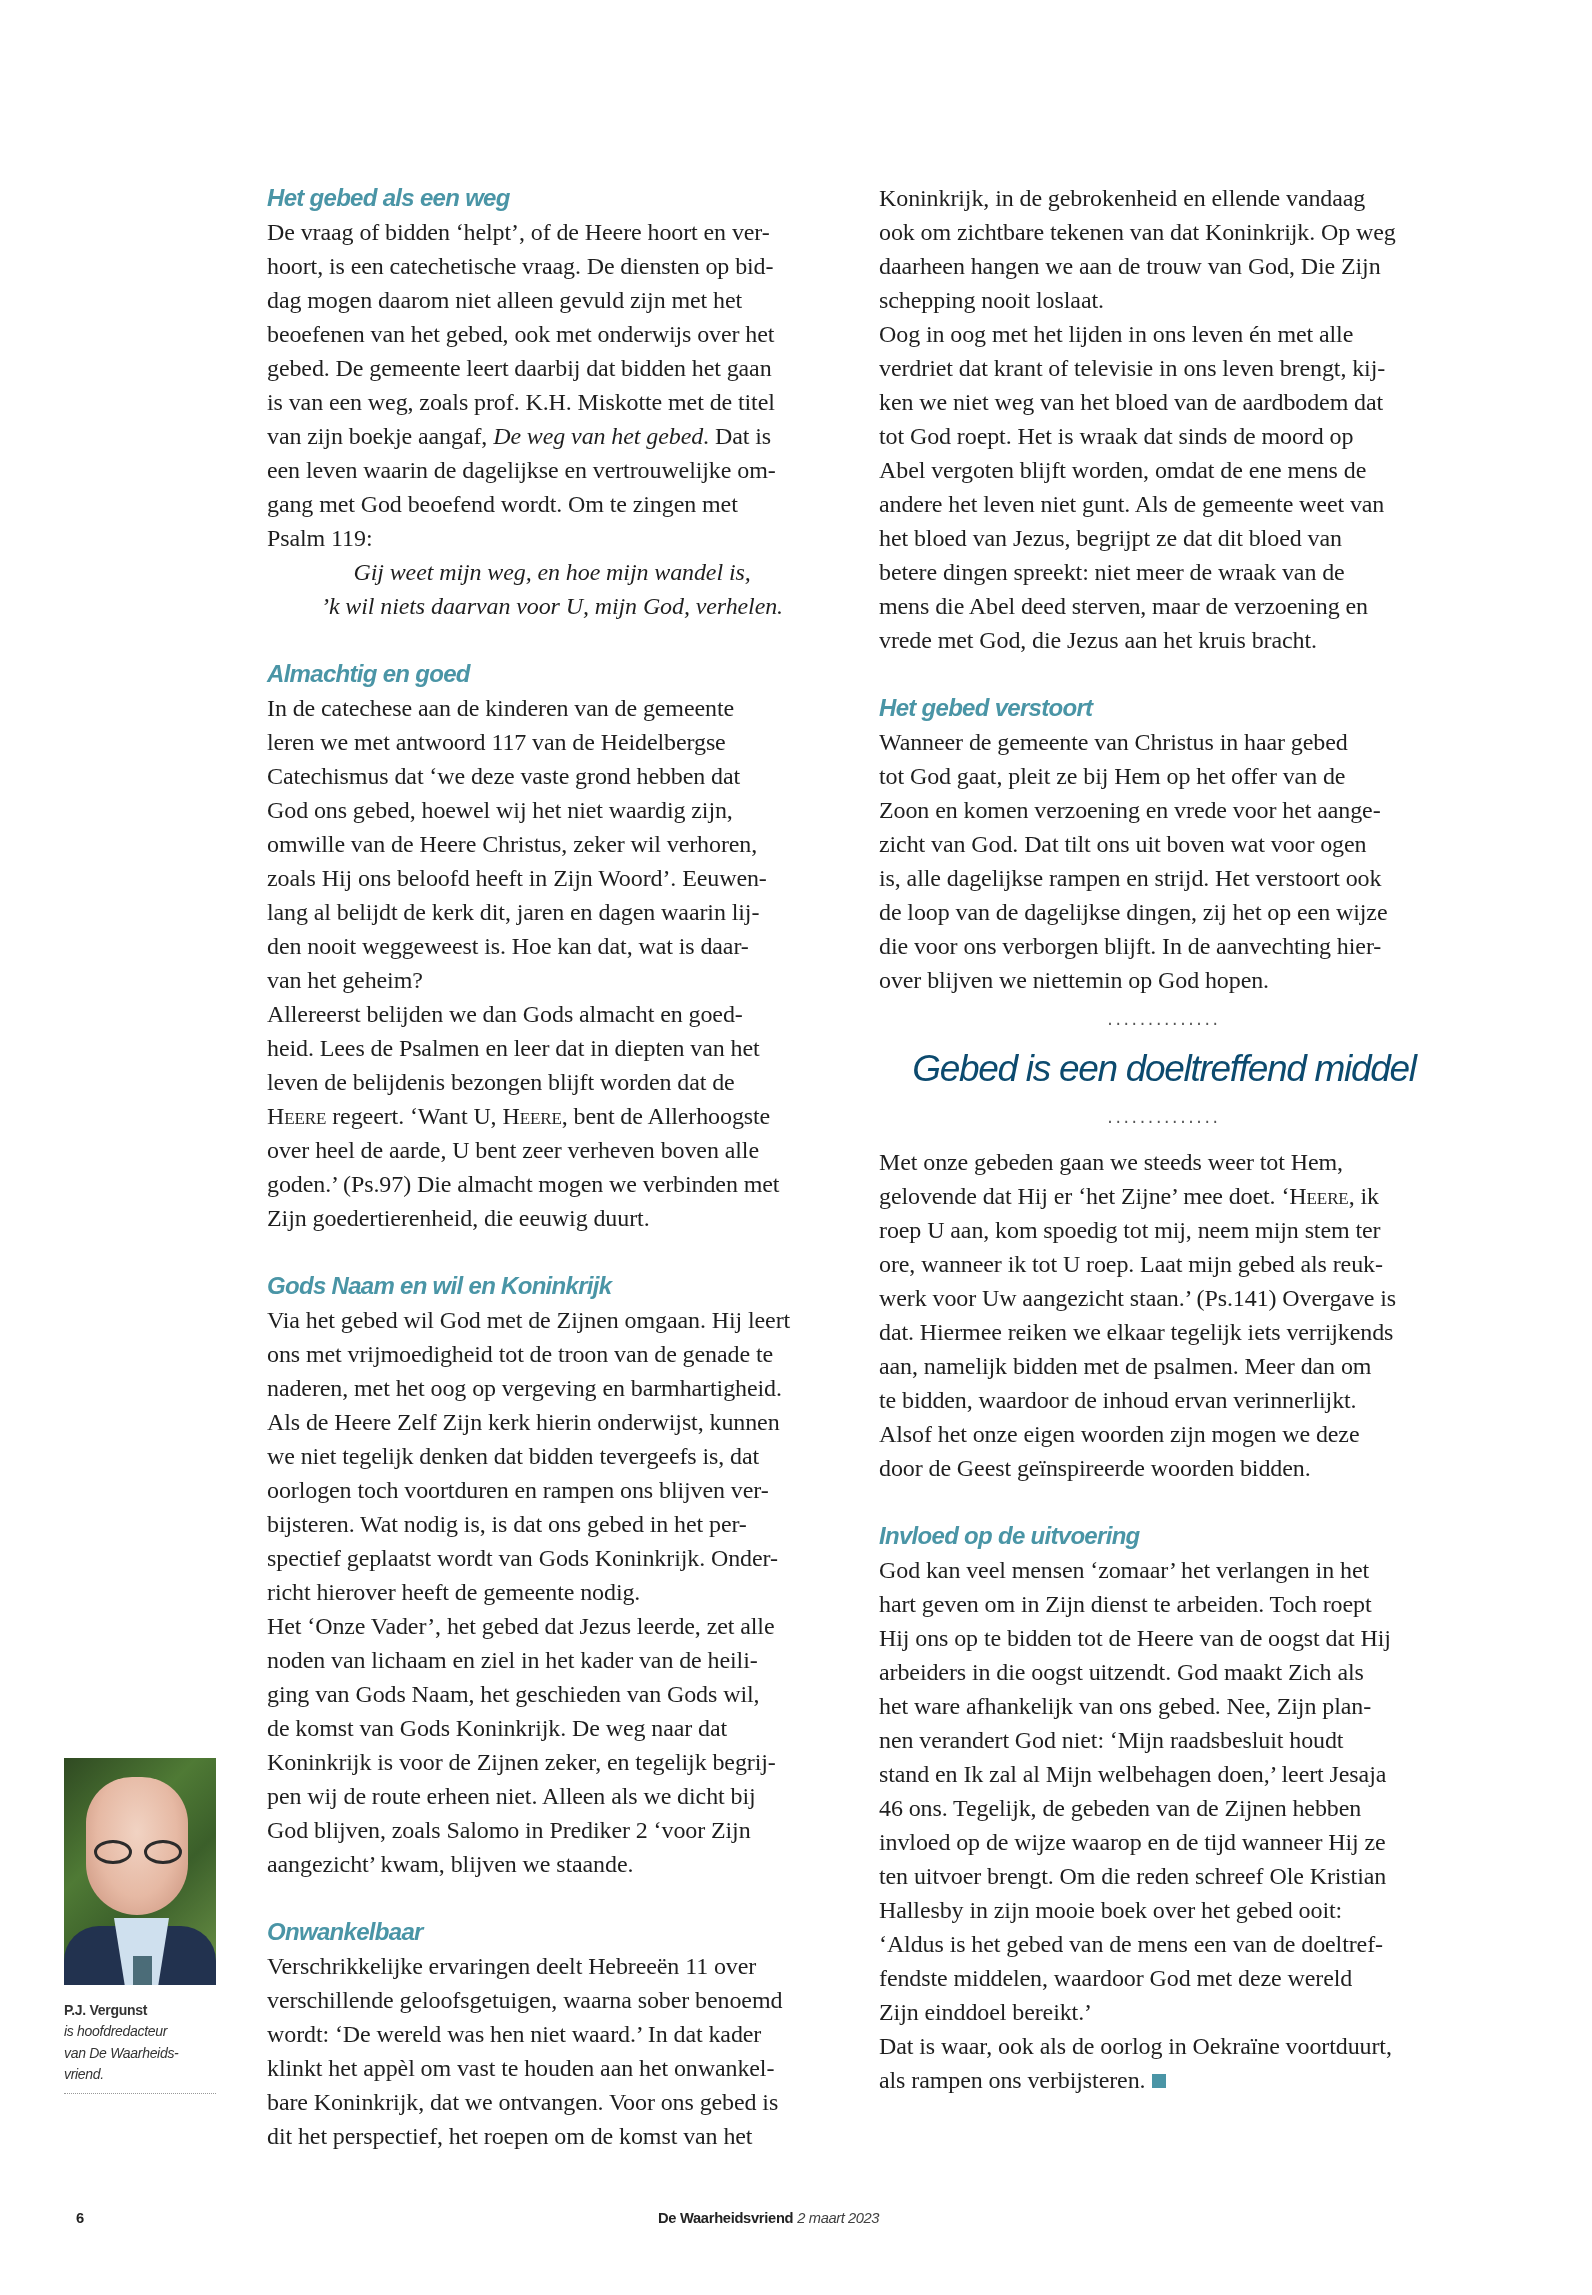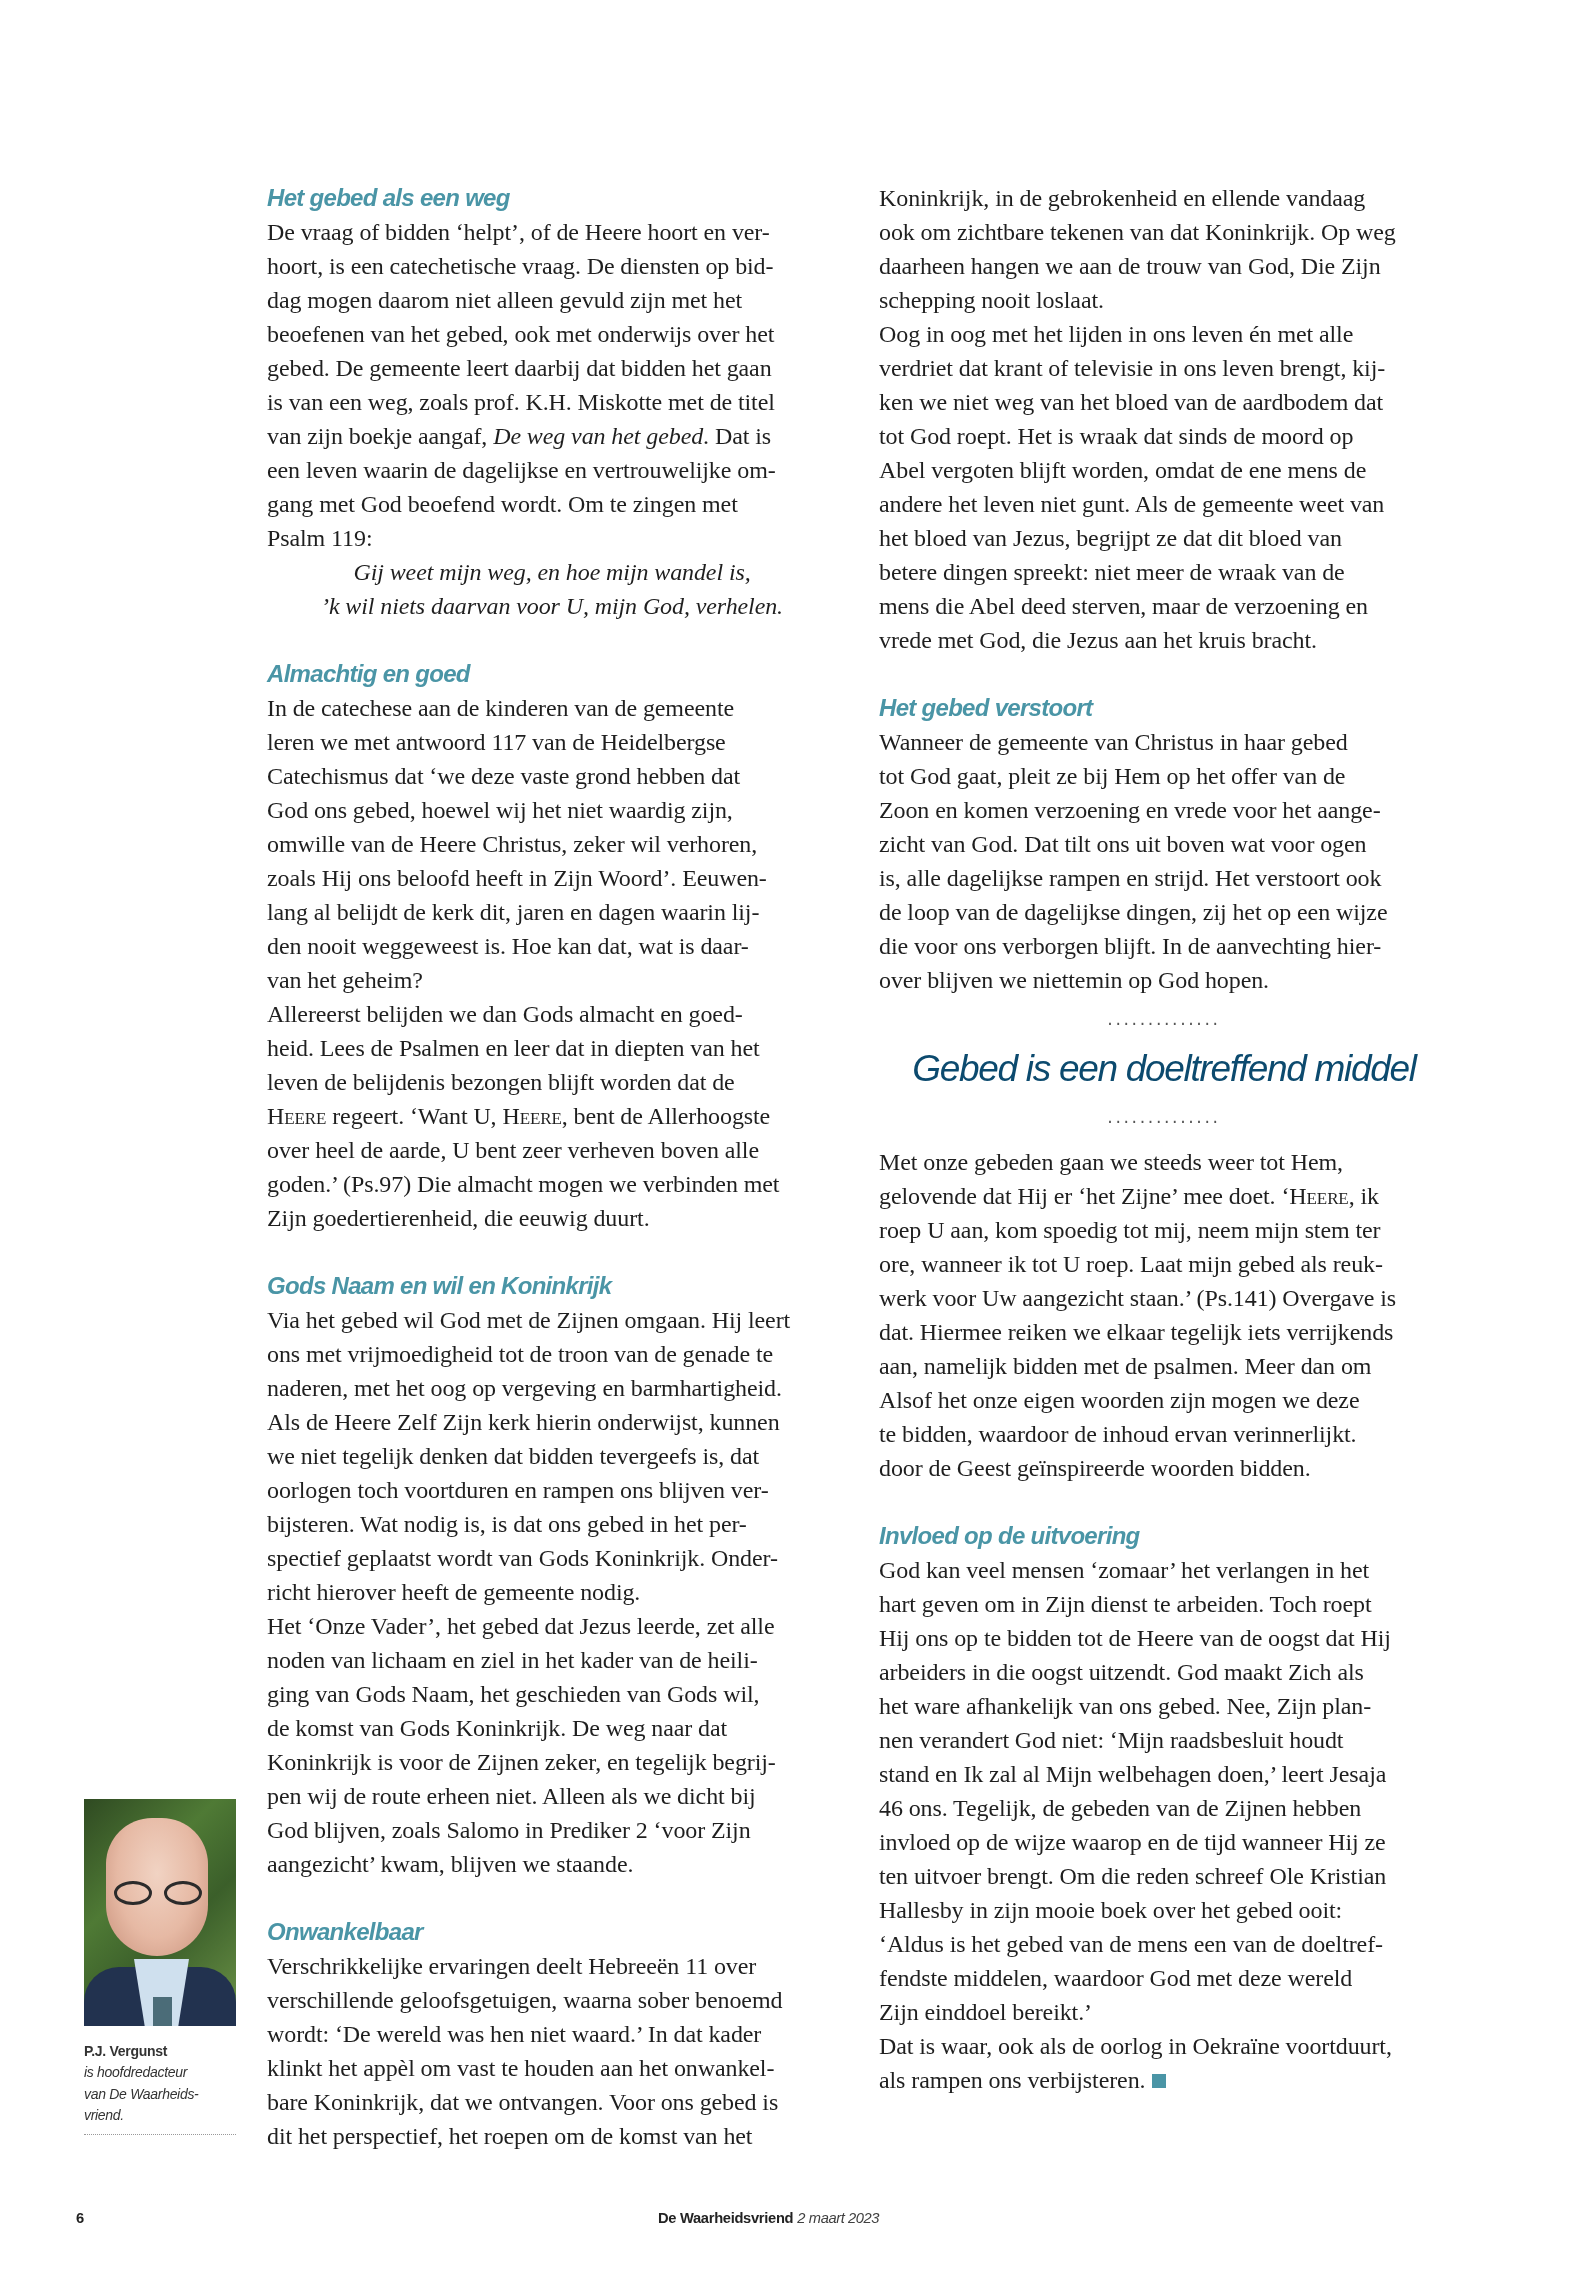--- a/index.html
+++ b/index.html
@@ -12,21 +12,21 @@
   .line.it { font-style: italic; text-align: center; }
   .head { font-family: "Liberation Sans", "DejaVu Sans", sans-serif; font-style: italic; font-weight: bold;
           color: #4a95a6; font-size: 24px; line-height: 34px; letter-spacing: -0.7px; white-space: nowrap; }
   .gap { height: 34px; }
   .sc { font-variant: small-caps; }
   .pull { text-align: center; margin: 0; }
   .dots { font-family: "DejaVu Sans", sans-serif; color: #555; font-size: 17.3px; letter-spacing: 2.6px; line-height: 31px; text-align: center; }
   .pull-text { font-family: "Liberation Sans", "DejaVu Sans", sans-serif; font-style: italic; color: #0c4a6e;
                font-size: 37px; letter-spacing: -1.3px; line-height: 67px; text-align: center; white-space: nowrap; }
   .endmark { display: inline-block; width: 14px; height: 14px; background: #4a95a6; vertical-align: 0px; margin-left: 7px; }
-  .author { position: absolute; left: 84px; top: 1758px; width: 180px; margin-top: 41px; }
+  .author { position: absolute; left: 64px; top: 1758px; width: 180px; }
   .photo { width: 152px; height: 227px; position: relative; overflow: hidden;
            background: linear-gradient(135deg, #2f4a22 0%, #4f7a35 35%, #3b5f2a 60%, #6d9448 100%); }
   .photo .head-shape { position: absolute; left: 22.4px; top: 19px; width: 102px; height: 138px; border-radius: 47px 47px 52px 52px;
            background: radial-gradient(ellipse at 50% 40%, #f1d3c3 0%, #e6b9a4 55%, #c8907a 100%); }
   .photo .glasses { position: absolute; left: 26px; top: 82px; width: 97px; height: 26px; }
   .photo .glasses span { position: absolute; top: 0; width: 38px; height: 24px; border: 3.5px solid #2b2b2b; border-radius: 50%; box-sizing: border-box; }
   .photo .suit { position: absolute; left: 0; top: 168px; width: 152px; height: 60px; background: #22324f; border-radius: 35px 35px 0 0; }
   .photo .shirt { position: absolute; left: 50px; top: 160px; width: 55px; height: 69px; background: #cfe0ee; clip-path: polygon(0 0, 100% 0, 80% 100%, 20% 100%); }
   .photo .tie { position: absolute; left: 69px; top: 198px; width: 19px; height: 30px; background: #4b6c78; }
   .author-name { font-family: "Liberation Sans", "DejaVu Sans", sans-serif; font-weight: bold; color: #333; font-size: 14px; letter-spacing: -0.3px; margin-top: 14.7px; line-height: 21.6px; }
@@ -139,22 +139,22 @@
     <div class="dots">..............</div>
   </div>
 
   <div class="line">Met onze gebeden gaan we steeds weer tot Hem,</div>
   <div class="line"><span>gelovende dat Hij er ‘het Zijne’ mee doet. ‘</span><span class="sc">Heere</span><span>, ik</span></div>
   <div class="line">roep U aan, kom spoedig tot mij, neem mijn stem ter</div>
   <div class="line">ore, wanneer ik tot U roep. Laat mijn gebed als reuk-</div>
   <div class="line">werk voor Uw aangezicht staan.’ (Ps.141) Overgave is</div>
   <div class="line">dat. Hiermee reiken we elkaar tegelijk iets verrijkends</div>
   <div class="line">aan, namelijk bidden met de psalmen. Meer dan om</div>
+  <div class="line">te bidden, waardoor de inhoud ervan verinnerlijkt.</div>
   <div class="line">Alsof het onze eigen woorden zijn mogen we deze</div>
-  <div class="line">te bidden, waardoor de inhoud ervan verinnerlijkt.</div>
   <div class="line">door de Geest geïnspireerde woorden bidden.</div>
   <div class="gap"></div>
 
   <div class="head">Invloed op de uitvoering</div>
   <div class="line">God kan veel mensen ‘zomaar’ het verlangen in het</div>
   <div class="line">hart geven om in Zijn dienst te arbeiden. Toch roept</div>
   <div class="line">Hij ons op te bidden tot de Heere van de oogst dat Hij</div>
   <div class="line">arbeiders in die oogst uitzendt. God maakt Zich als</div>
   <div class="line">het ware afhankelijk van ons gebed. Nee, Zijn plan-</div>
   <div class="line">nen verandert God niet: ‘Mijn raadsbesluit houdt</div>

